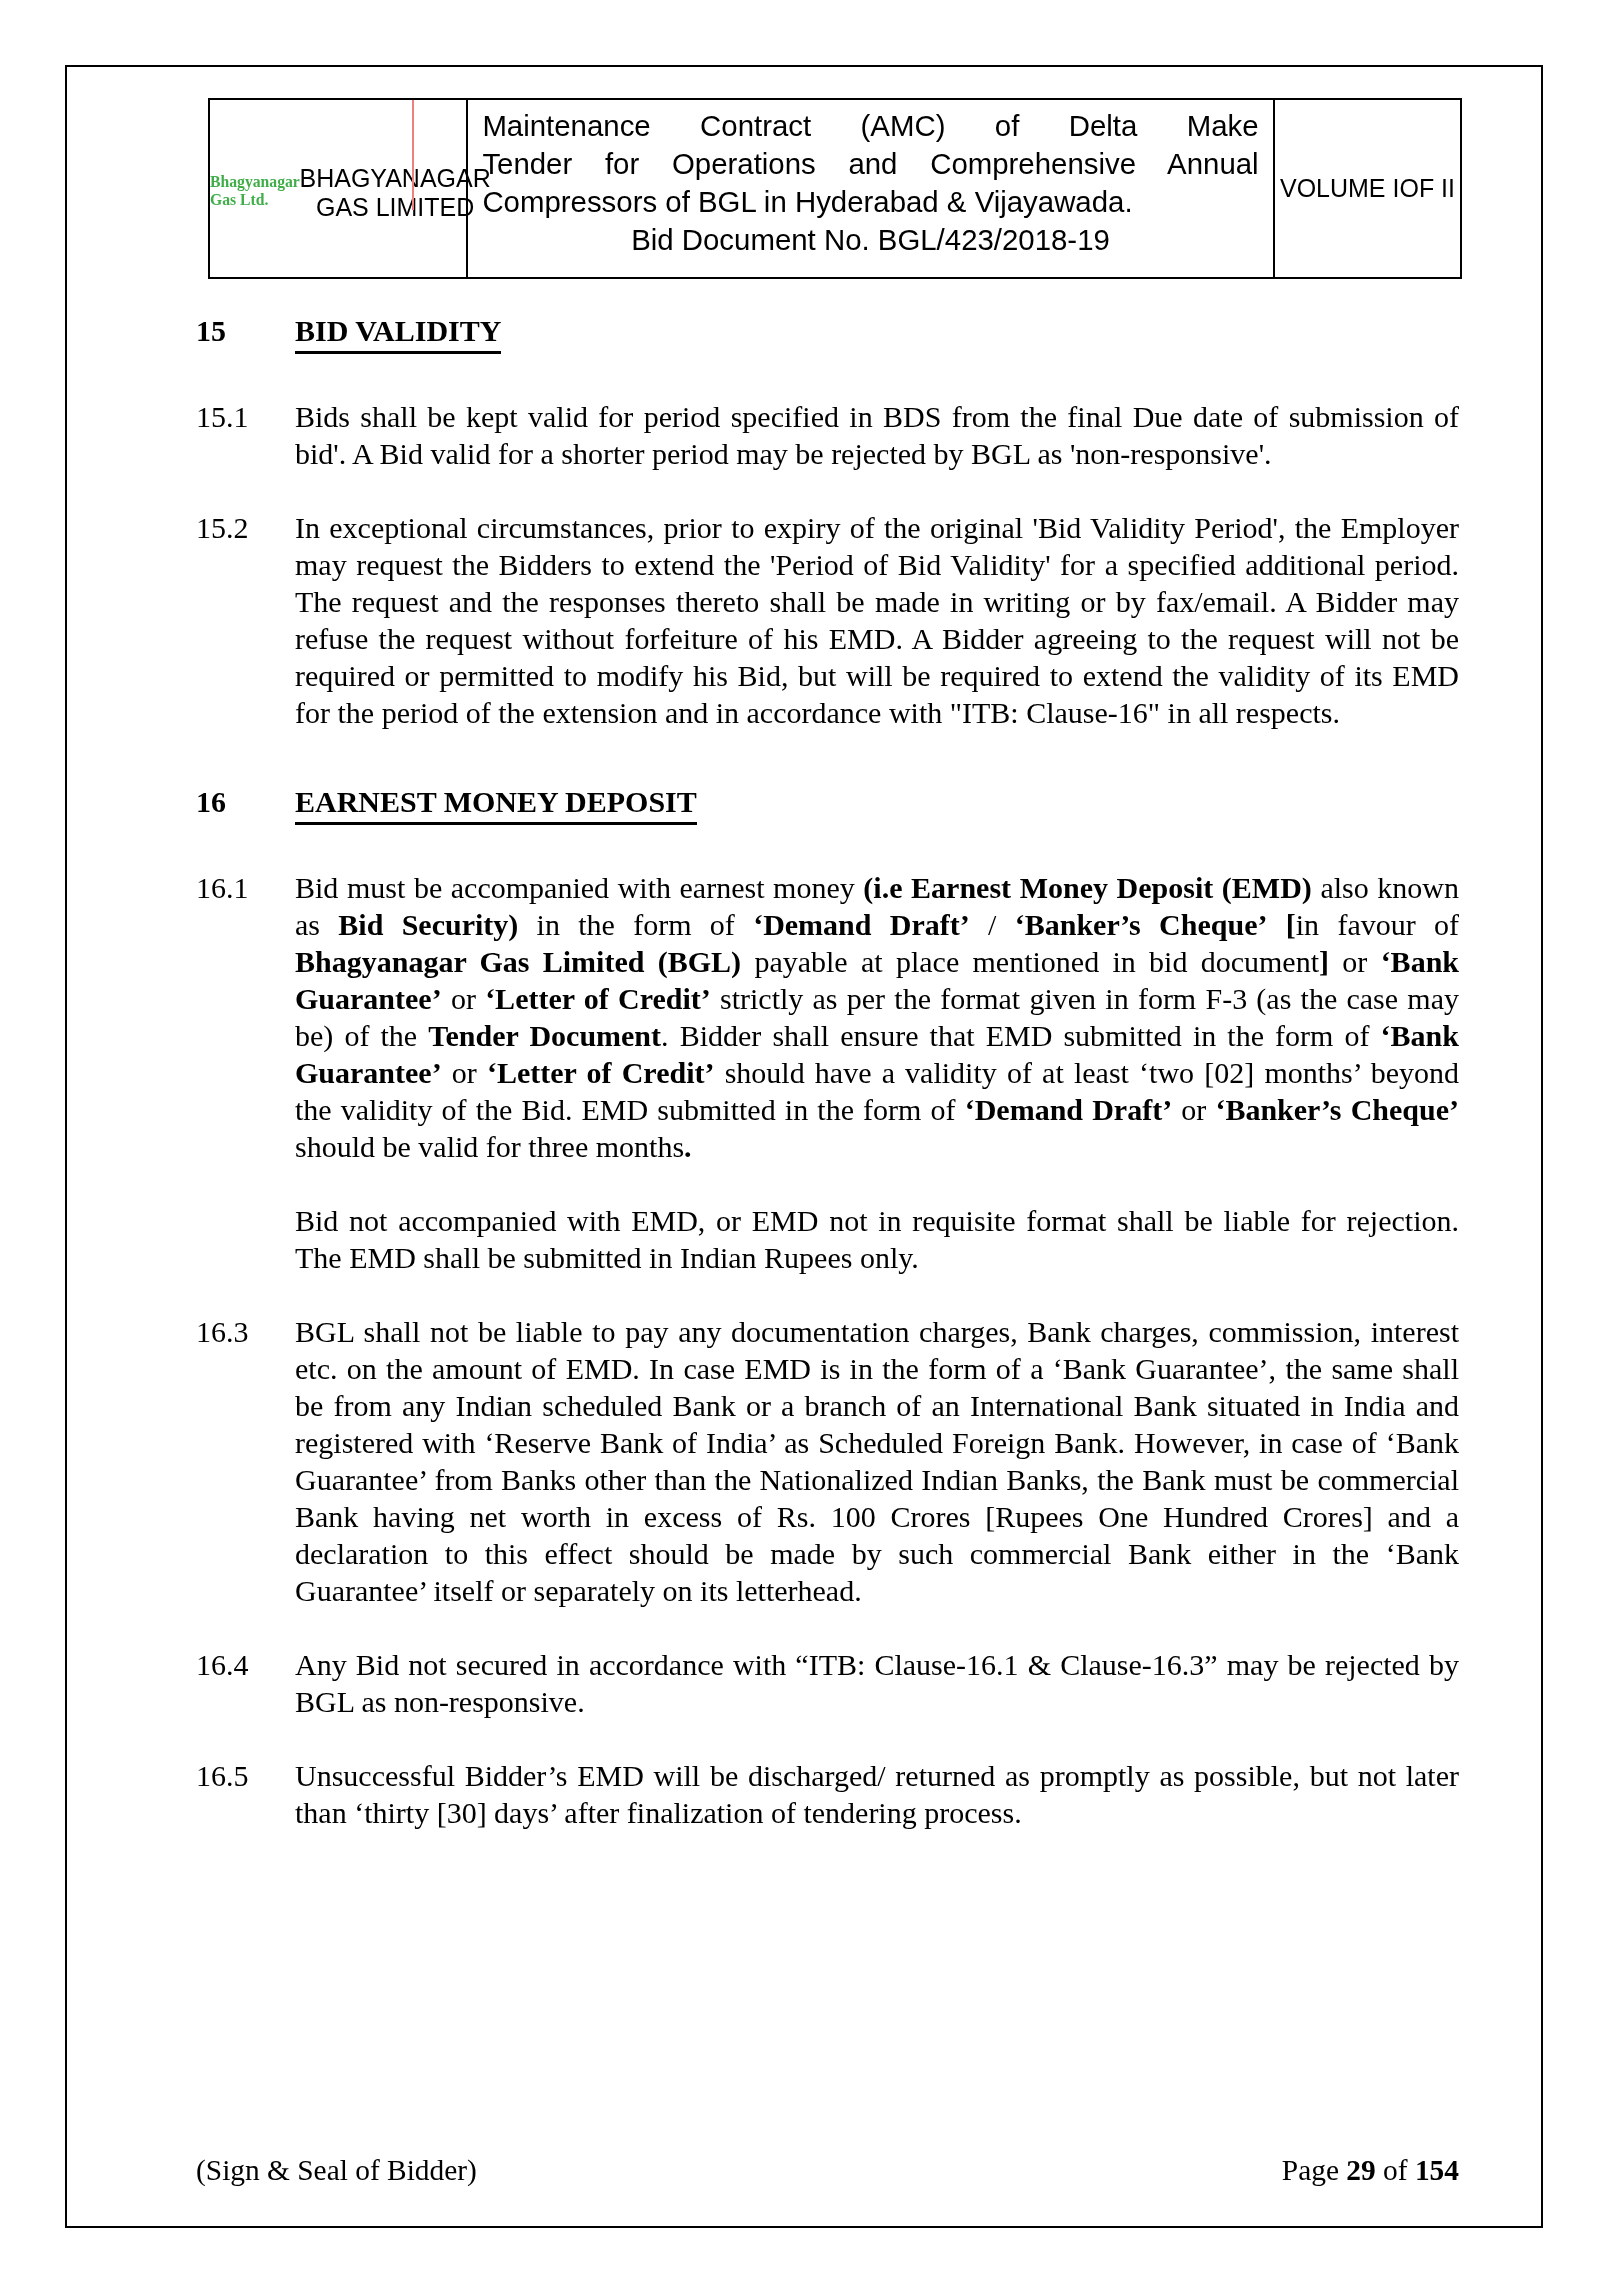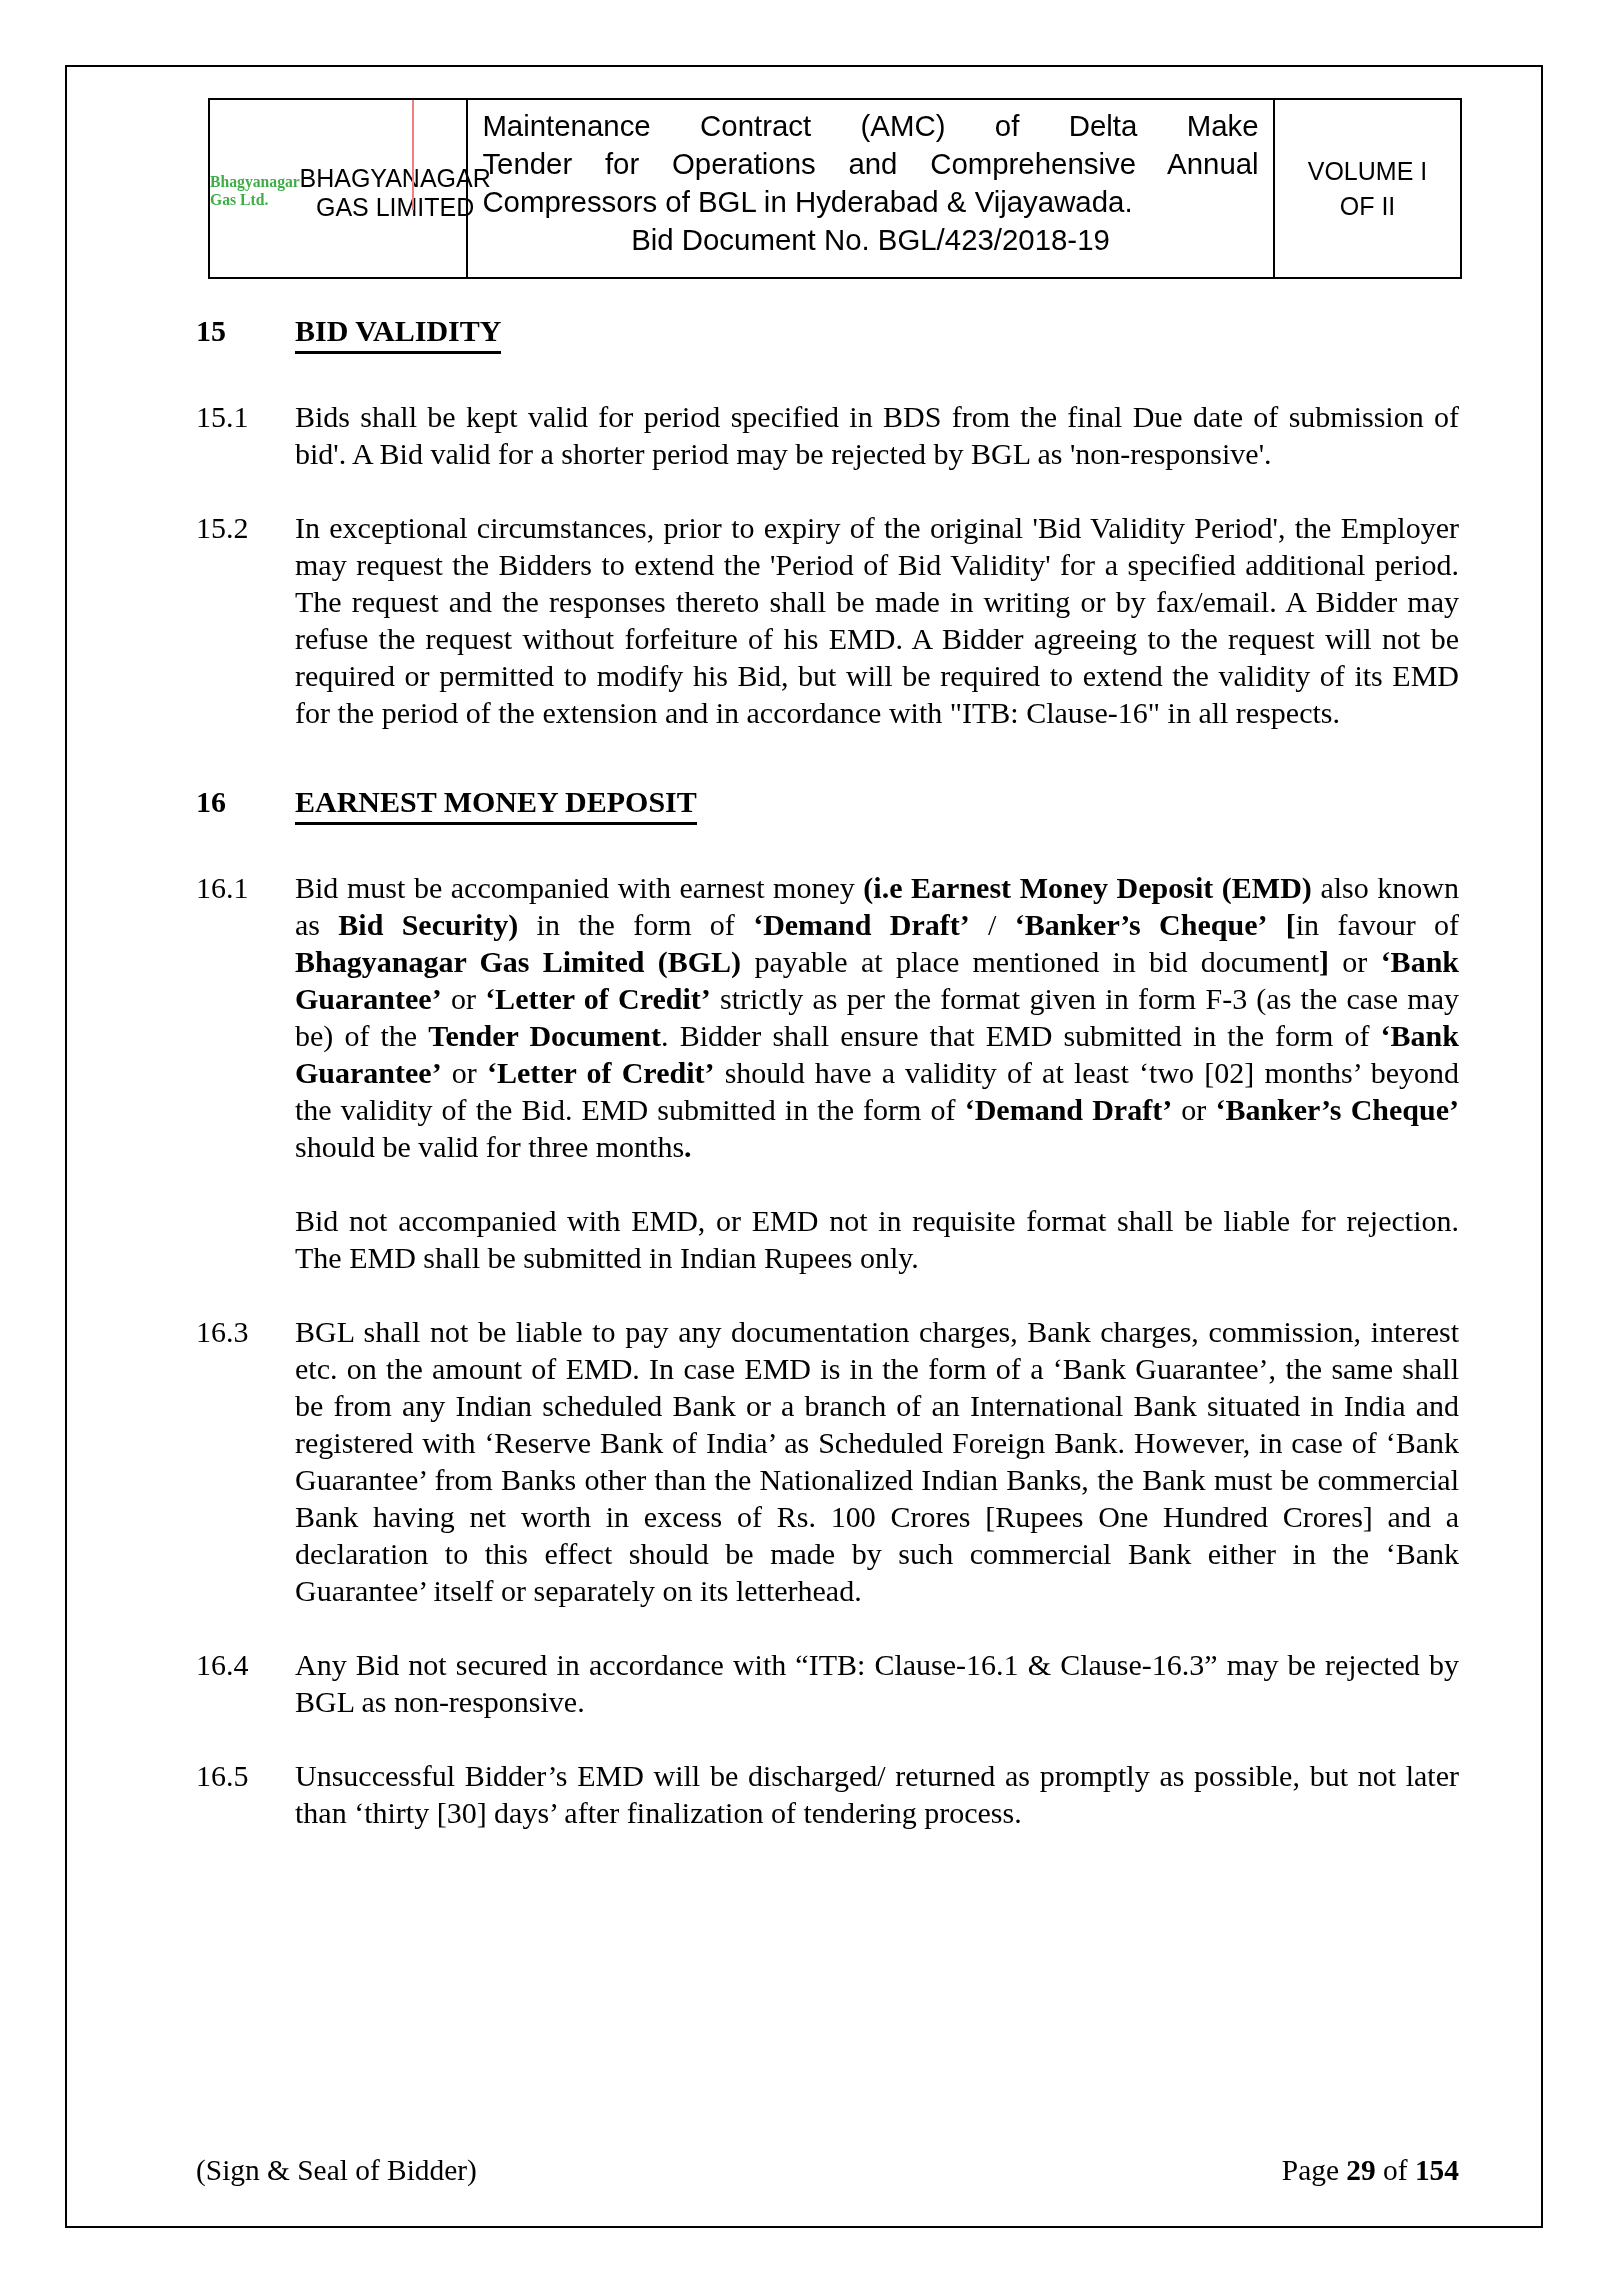--- a/index.html
+++ b/index.html
@@ -33,21 +33,21 @@
     text-align:center; margin-top:2.6px; width:236px;
   }
   .lh-cell-title {
     flex:1 1 auto; border-right:2px solid #000; padding:6.5px 14.4px 5.2px 14.4px;
     font-family:"Liberation Sans", sans-serif; font-size:29.4px; line-height:38px;
   }
   .t-line { text-align:justify; }
   .t-line.stretch { text-align-last:justify; }
   .t-line.centered { text-align:center; text-align-last:center; }
   .lh-cell-volume {
-    width:185px; flex:0 0 185px; display:flex; flex-direction:column;
+    width:185px; flex:0 0 185px; display:flex; flex-direction:row;
     justify-content:center; align-items:center;
     font-family:"Liberation Sans", sans-serif; font-size:25px; line-height:1.4;
   }
   
   .content {
     position:absolute; left:196px; top:312px; width:1263px;
     font-size:30px; line-height:37px;
   }
   .block { display:flex; margin-bottom:37px; }
   .num { width:99px; flex:0 0 99px; }

